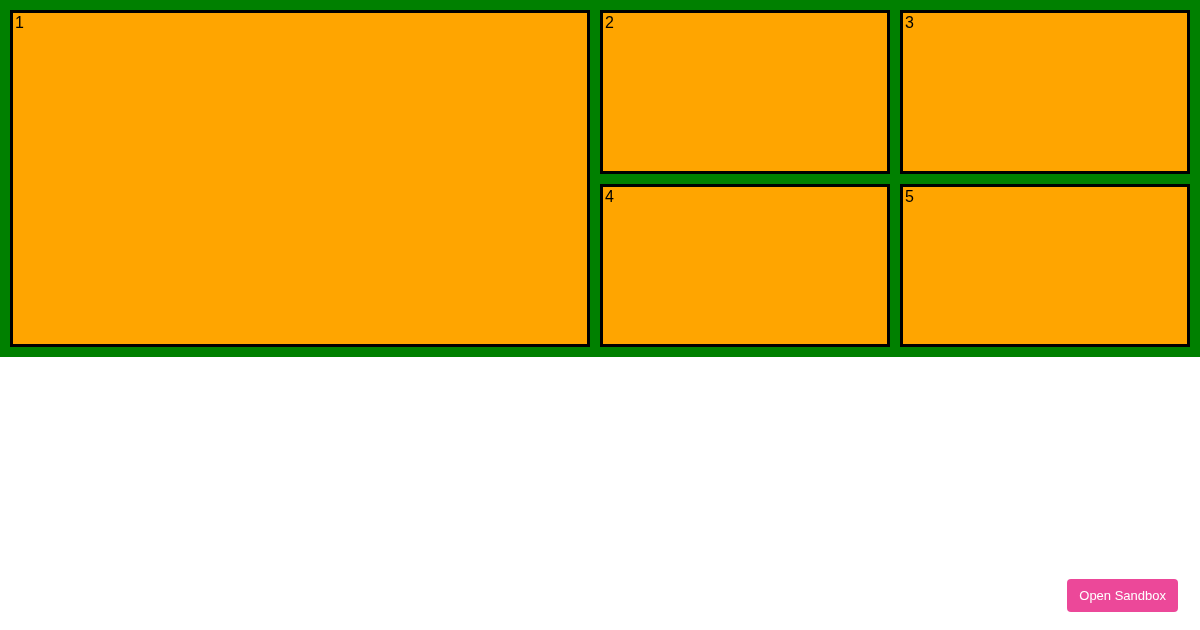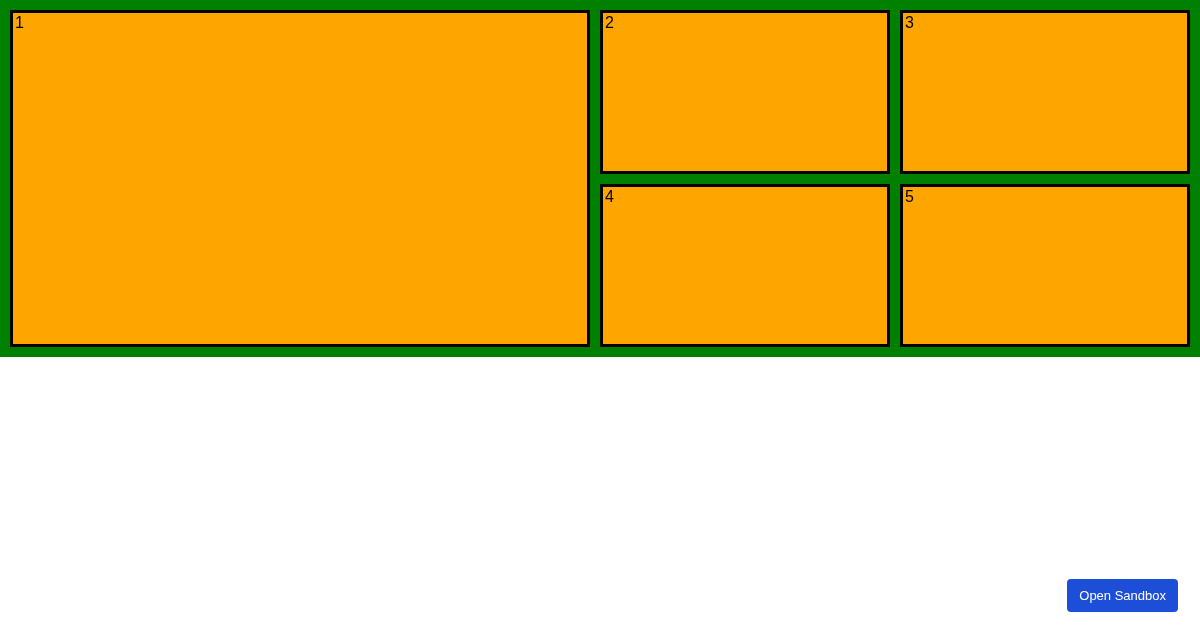--- a/index.html
+++ b/index.html
@@ -47,21 +47,21 @@
       grid-row: 2;
     }
     .item-5 {
       grid-column: 3;
       grid-row: 2;
     }
     .open-sandbox-button {
       position: absolute;
       bottom: 18px;
       right: 22px;
-      background: #1d4ed8;
+      background: #ec4899;
       color: white;
       border: none;
       border-radius: 4px;
       padding: 9px 12px;
       font-size: 13px;
       cursor: pointer;
       font-family: Arial, sans-serif;
     }
   </style>
 </head>

